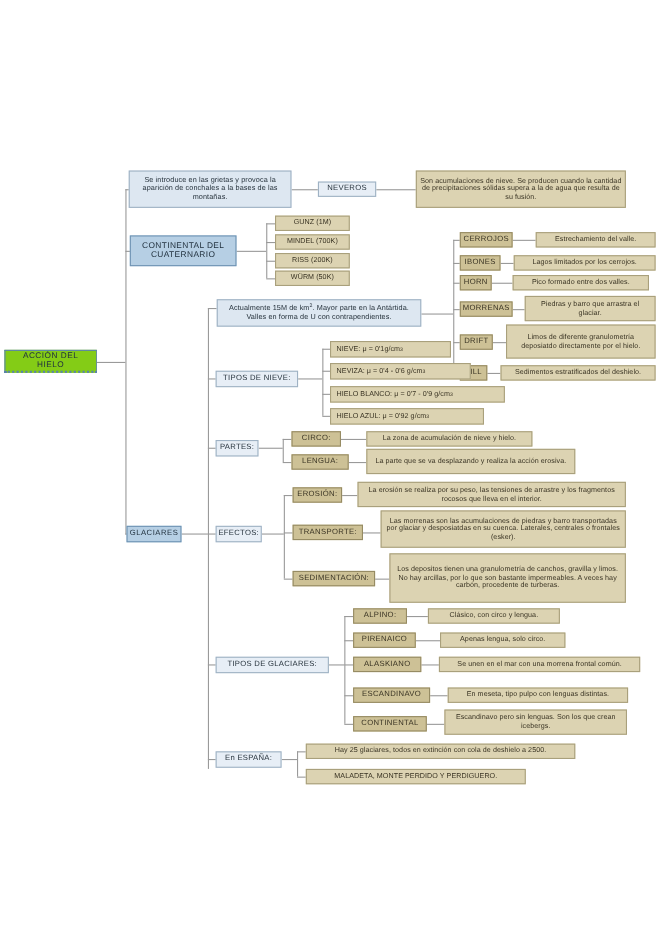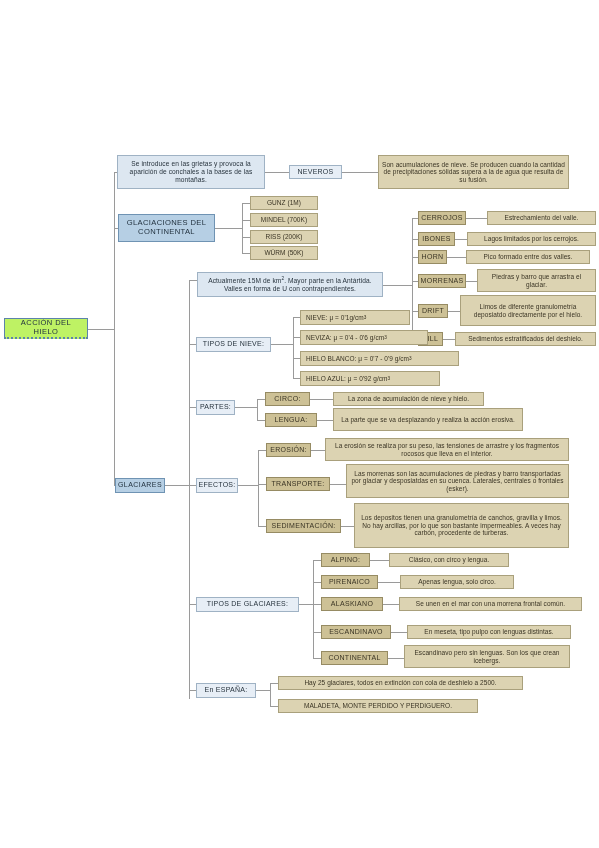--- a/index.html
+++ b/index.html
@@ -25,21 +25,21 @@
     text-align:center;
     line-height:1.18;
     color:#2b2b2b;
     border:1px solid #8c8c7a;
     padding:2px 3px;
     letter-spacing:.1px;
     overflow:hidden;
   }
   
   .n-root{
-    background:#bef264;
+    background:#84cc16;
     border:1px solid #5c83ab;
     color:#21313f;
     font-size:7.5px;
     letter-spacing:.45px;
     border-bottom:2px dotted #5c83ab;
   }
   
   .n-blue{
     background:#b6cfe4;
     border:1px solid #6f93b3;
@@ -184,21 +184,21 @@
   <div class="ln lh" style="left:270px;top:683px;width:8px;"></div>
   <div class="ln lh" style="left:270px;top:706px;width:8px;"></div>
 
   <div class="node n-root" style="left:4px;top:318px;width:84px;height:21px;">ACCIÓN DEL HIELO</div>
 
   <div class="node n-pale-desc" style="left:117px;top:155px;width:148px;height:34px;">Se introduce en las grietas y provoca la aparición de conchales a la bases de las montañas.</div>
 
   <div class="node n-pale" style="left:289px;top:165px;width:53px;height:14px;">NEVEROS</div>
   <div class="node n-tan" style="left:378px;top:155px;width:191px;height:34px;">Son acumulaciones de nieve. Se producen cuando la cantidad de precipitaciones sólidas supera a la de agua que resulta de su fusión.</div>
 
-  <div class="node n-blue" style="left:118px;top:214px;width:97px;height:28px;">GLACIACIONES DEL CONTINENTAL</div>
+  <div class="node n-blue" style="left:118px;top:214px;width:97px;height:28px;">CONTINENTAL DEL CUATERNARIO</div>
   <div class="node n-tan" style="left:250px;top:196px;width:68px;height:14px;">GUNZ (1M)</div>
   <div class="node n-tan" style="left:250px;top:213px;width:68px;height:14px;">MINDEL (700K)</div>
   <div class="node n-tan" style="left:250px;top:230px;width:68px;height:14px;">RISS (200K)</div>
   <div class="node n-tan" style="left:250px;top:246px;width:68px;height:14px;">WÜRM (50K)</div>
 
   <div class="node n-blue-sm" style="left:115px;top:478px;width:50px;height:15px;">GLACIARES</div>
 
   <div class="node n-pale-desc" style="left:197px;top:272px;width:186px;height:25px;flex-direction:column;">
     <span><span>Actualmente 15M de km</span><span class="sup">2</span><span>. Mayor parte en la Antártida.</span></span>
     <span>Valles en forma de U con contrapendientes.</span>

